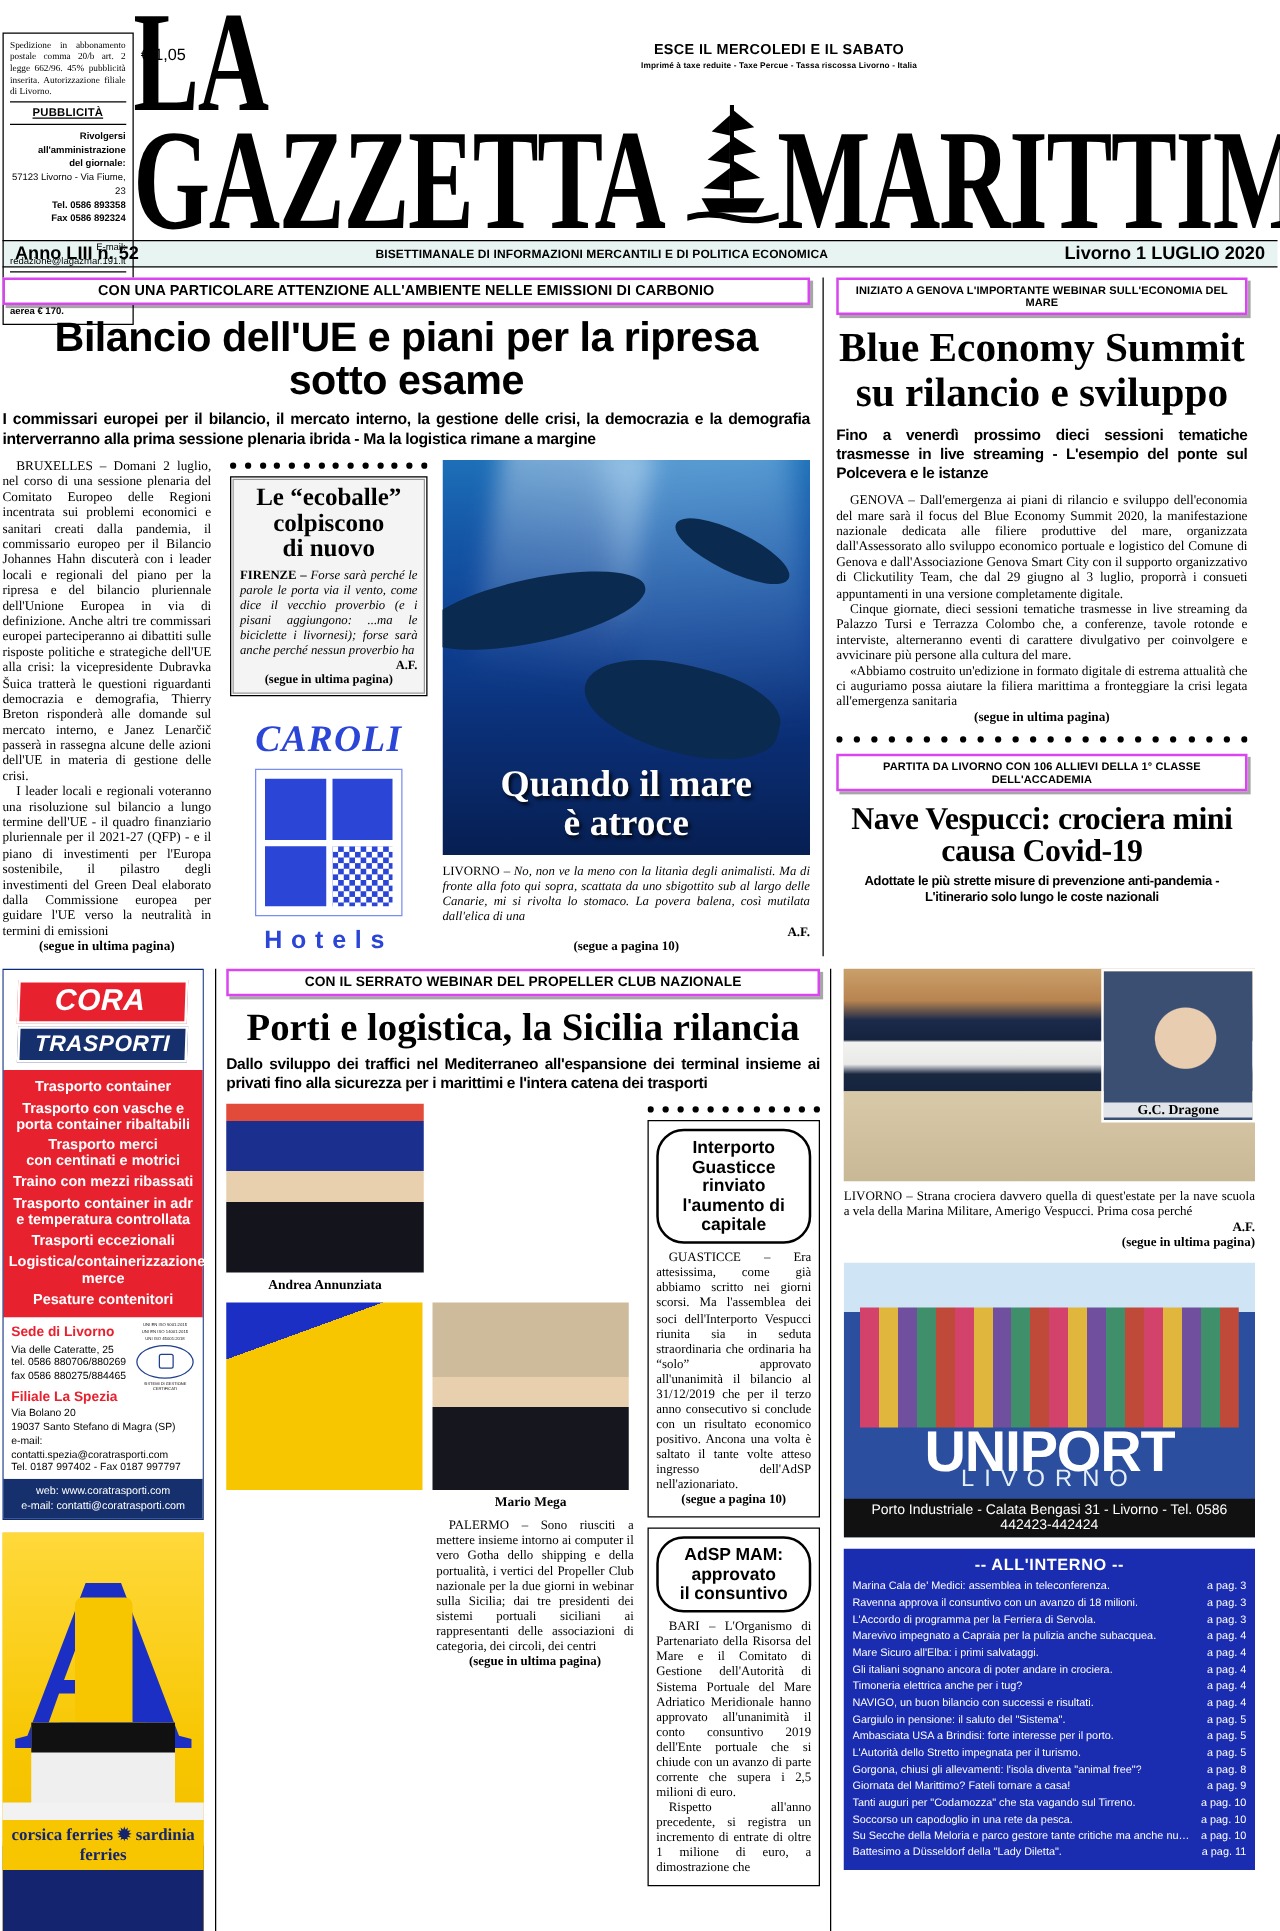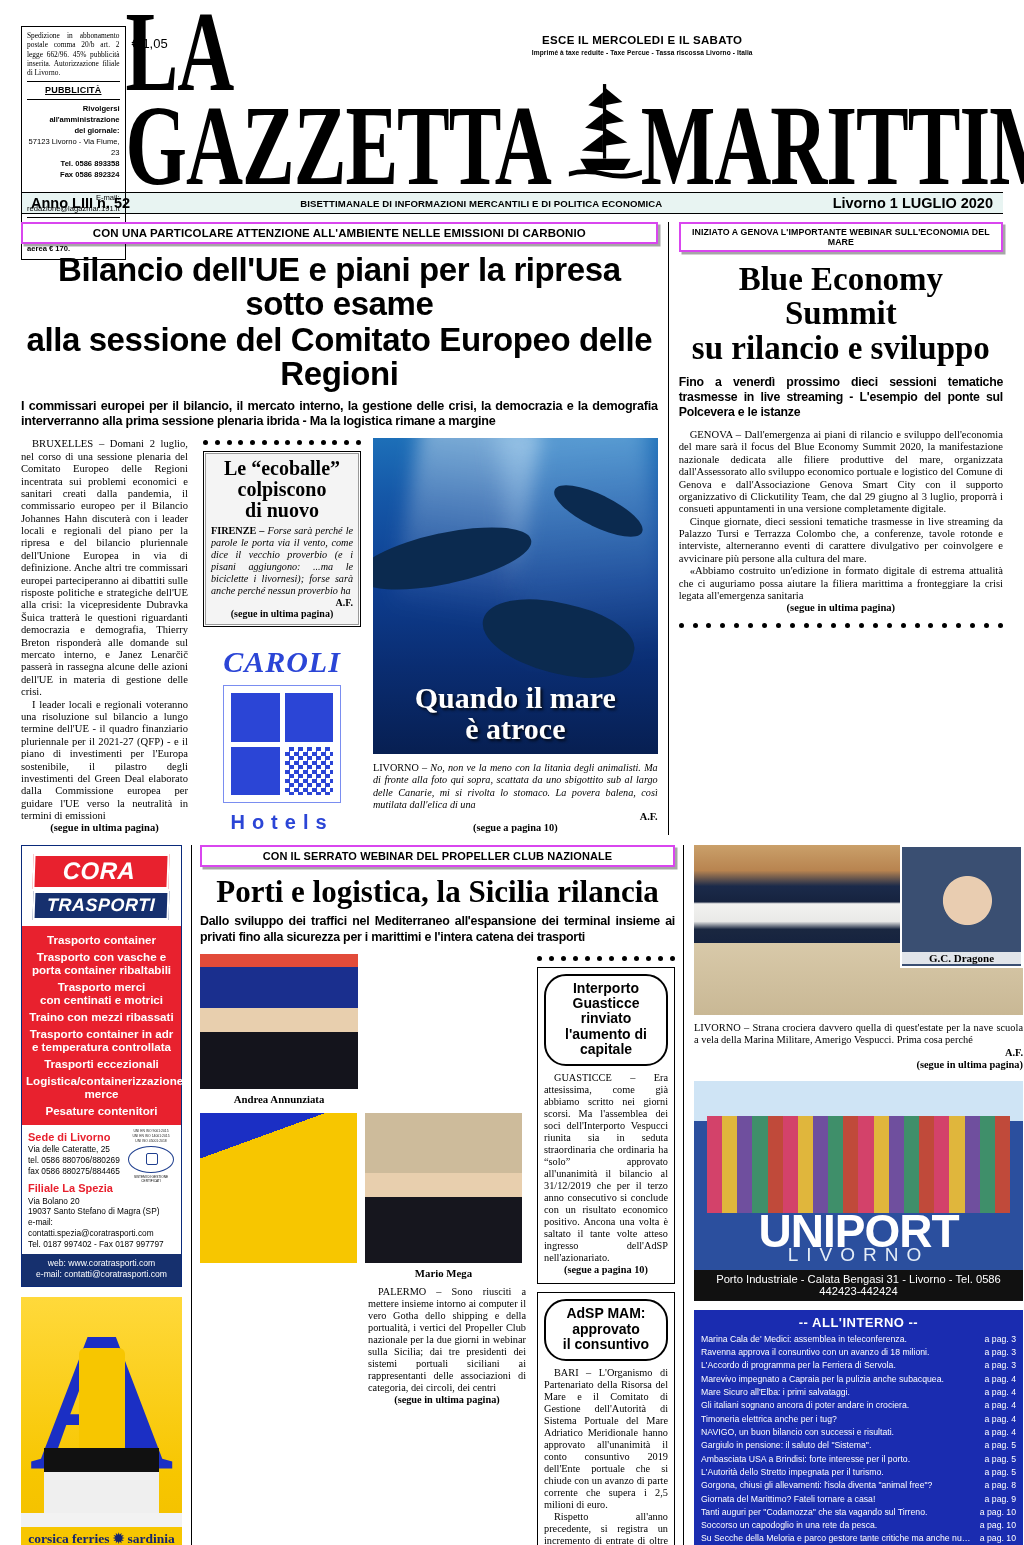--- a/index.html
+++ b/index.html
@@ -4,21 +4,21 @@
 <style>
   * { box-sizing: border-box; margin: 0; padding: 0; }
   body {
     width: 1024px; height: 1545px;
     background: #fff;
     font-family: "Liberation Serif", serif;
     color: #000;
     position: relative;
     overflow: hidden;
   }
-  .page { width: 1024px; height: 1545px; position: relative; padding: 0 21px; }
+  .page { width: 1024px; height: 1545px; position: relative; padding: 0 2px; }
 
   
   .masthead { display: flex; align-items: flex-start; padding-top: 26px; height: 190px; }
   .box-sped {
     width: 142px; border: 1px solid #000; padding: 4px 5px 5px 5px;
     font-size: 7.4px; line-height: 1.26; text-align: justify;
   }
   .box-sped .rule { border-top: 1px solid #000; margin: 3px 0 3px 0; }
   .box-sped .pubb { text-align: center; font-weight: bold; font-size: 9px; text-decoration: underline;
                     font-family: "Liberation Sans", sans-serif; letter-spacing: .2px; }
@@ -249,21 +249,20 @@
     <div class="l">Anno LIII n. 52</div>
     <div class="c">BISETTIMANALE DI INFORMAZIONI MERCANTILI E DI POLITICA ECONOMICA</div>
     <div class="r">Livorno 1 LUGLIO 2020</div>
   </div>
 
   <div class="top">
 
     <div class="col-left">
       <div class="kicker">CON UNA PARTICOLARE ATTENZIONE ALL'AMBIENTE NELLE EMISSIONI DI CARBONIO</div>
       <div class="hl" style="font-size:33px;margin-top:9px;">Bilancio dell'UE e piani per la ripresa sotto esame</div>
-      <div class="hl" style="font-size:33px;margin-top:3px;">alla sessione del Comitato Europeo delle Regioni</div>
       <div class="sub" style="margin-top:8px;text-align:justify;">I commissari europei per il bilancio, il mercato interno, la gestione delle crisi, la democrazia e la demografia interverranno alla prima sessione plenaria ibrida - Ma la logistica rimane a margine</div>
 
       <div class="lead-cols">
         <div class="lead-c1 body-txt">
           <p>BRUXELLES – Domani 2 luglio, nel corso di una sessione plenaria del Comitato Europeo delle Regioni incentrata sui problemi economici e sanitari creati dalla pandemia, il commissario europeo per il Bilancio Johannes Hahn discuterà con i leader locali e regionali del piano per la ripresa e del bilancio pluriennale dell'Unione Europea in via di definizione. Anche altri tre commissari europei parteciperanno ai dibattiti sulle risposte politiche e strategiche dell'UE alla crisi: la vicepresidente Dubravka Šuica tratterà le questioni riguardanti democrazia e demografia, Thierry Breton risponderà alle domande sul mercato interno, e Janez Lenarčič passerà in rassegna alcune delle azioni dell'UE in materia di gestione delle crisi.</p>
           <p>I leader locali e regionali voteranno una risoluzione sul bilancio a lungo termine dell'UE - il quadro finanziario pluriennale per il 2021-27 (QFP) - e il piano di investimenti per l'Europa sostenibile, il pilastro degli investimenti del Green Deal elaborato dalla Commissione europea per guidare l'UE verso la neutralità in termini di emissioni</p>
           <p class="segue">(segue in ultima pagina)</p>
         </div>
 
         <div class="lead-c2">
@@ -361,20 +360,25 @@
           <i></i>
           <i></i>
           <i></i>
           <i></i>
           <i></i>
           <i></i>
           <i></i>
           <i></i>
       </div>
 
+      <div class="vespucci-head">
+        <div class="kicker sm">PARTITA DA LIVORNO CON 106 ALLIEVI DELLA 1° CLASSE DELL'ACCADEMIA</div>
+        <div class="hl-serif" style="font-size:25.5px;margin-top:9px;letter-spacing:-.4px">Nave Vespucci: crociera mini causa Covid-19</div>
+        <div class="sub" style="margin-top:6px;font-size:10.4px">Adottate le più strette misure di prevenzione anti-pandemia - L'itinerario solo lungo le coste nazionali</div>
+      </div>
     </div>
   </div>
 
   <div class="lower">
 
     <div class="low-left">
       <div class="cora">
         <div class="logo">
           <div class="cw">
             <div class="c1">CORA</div>

